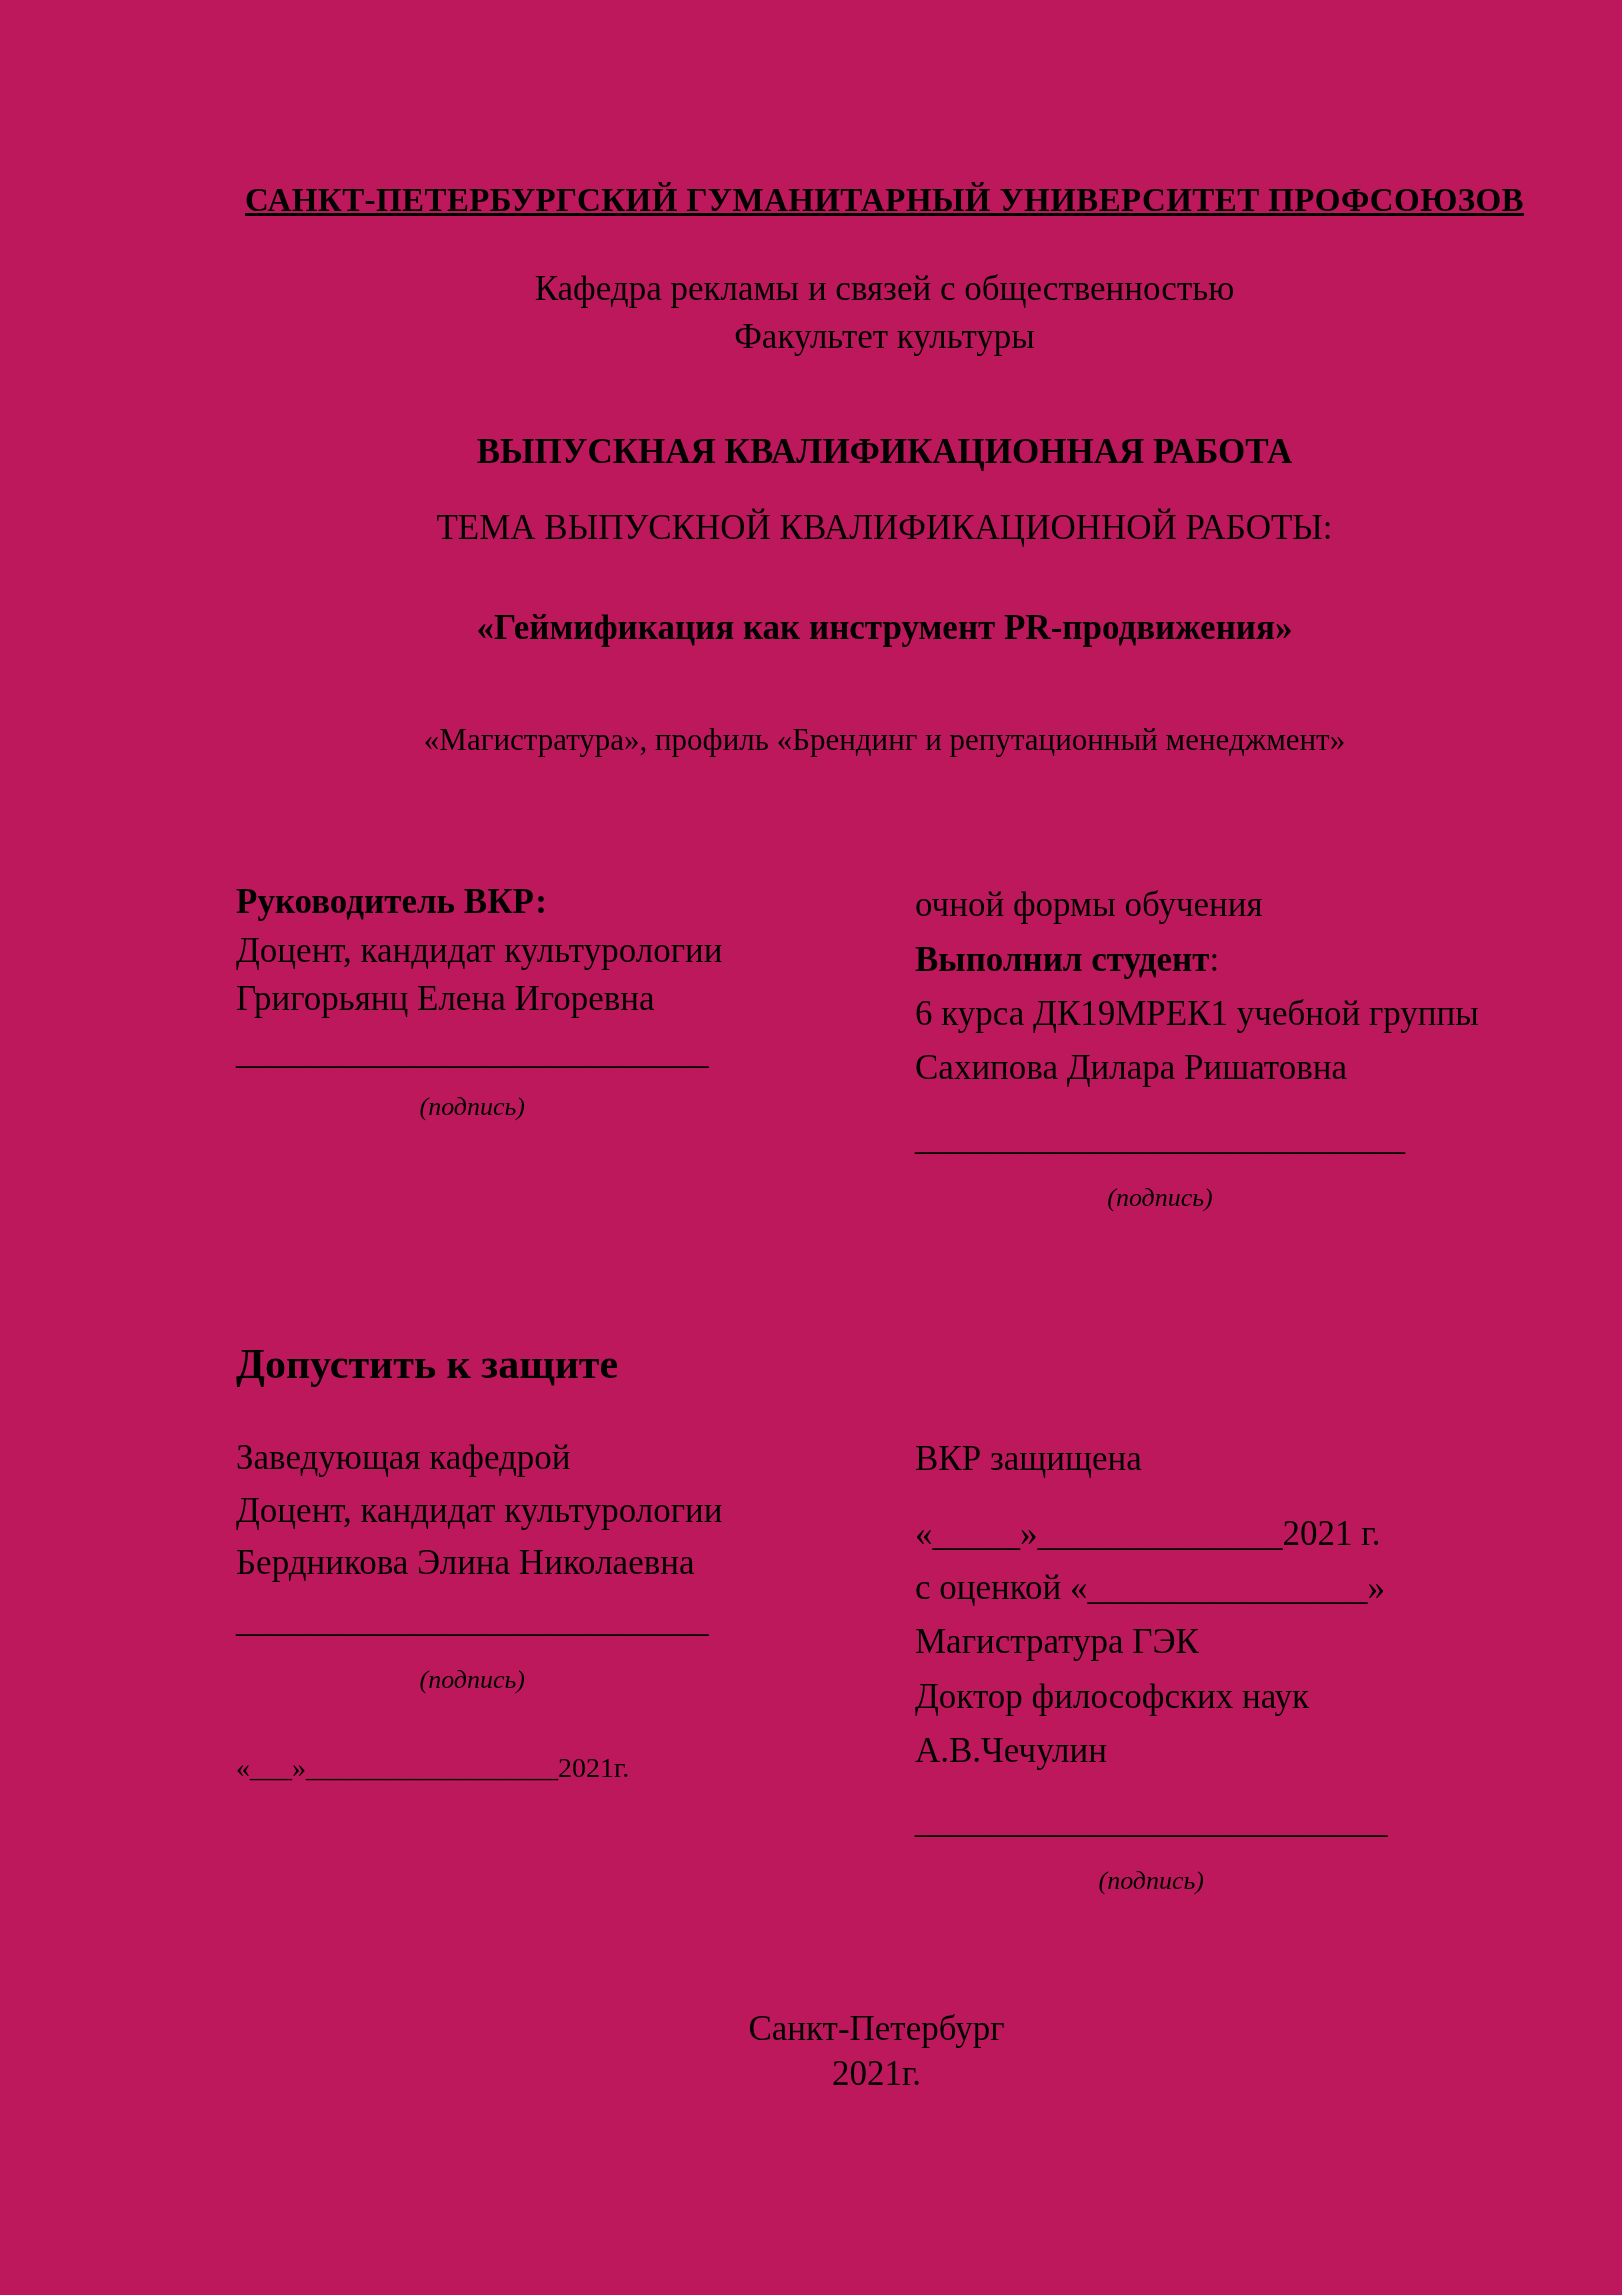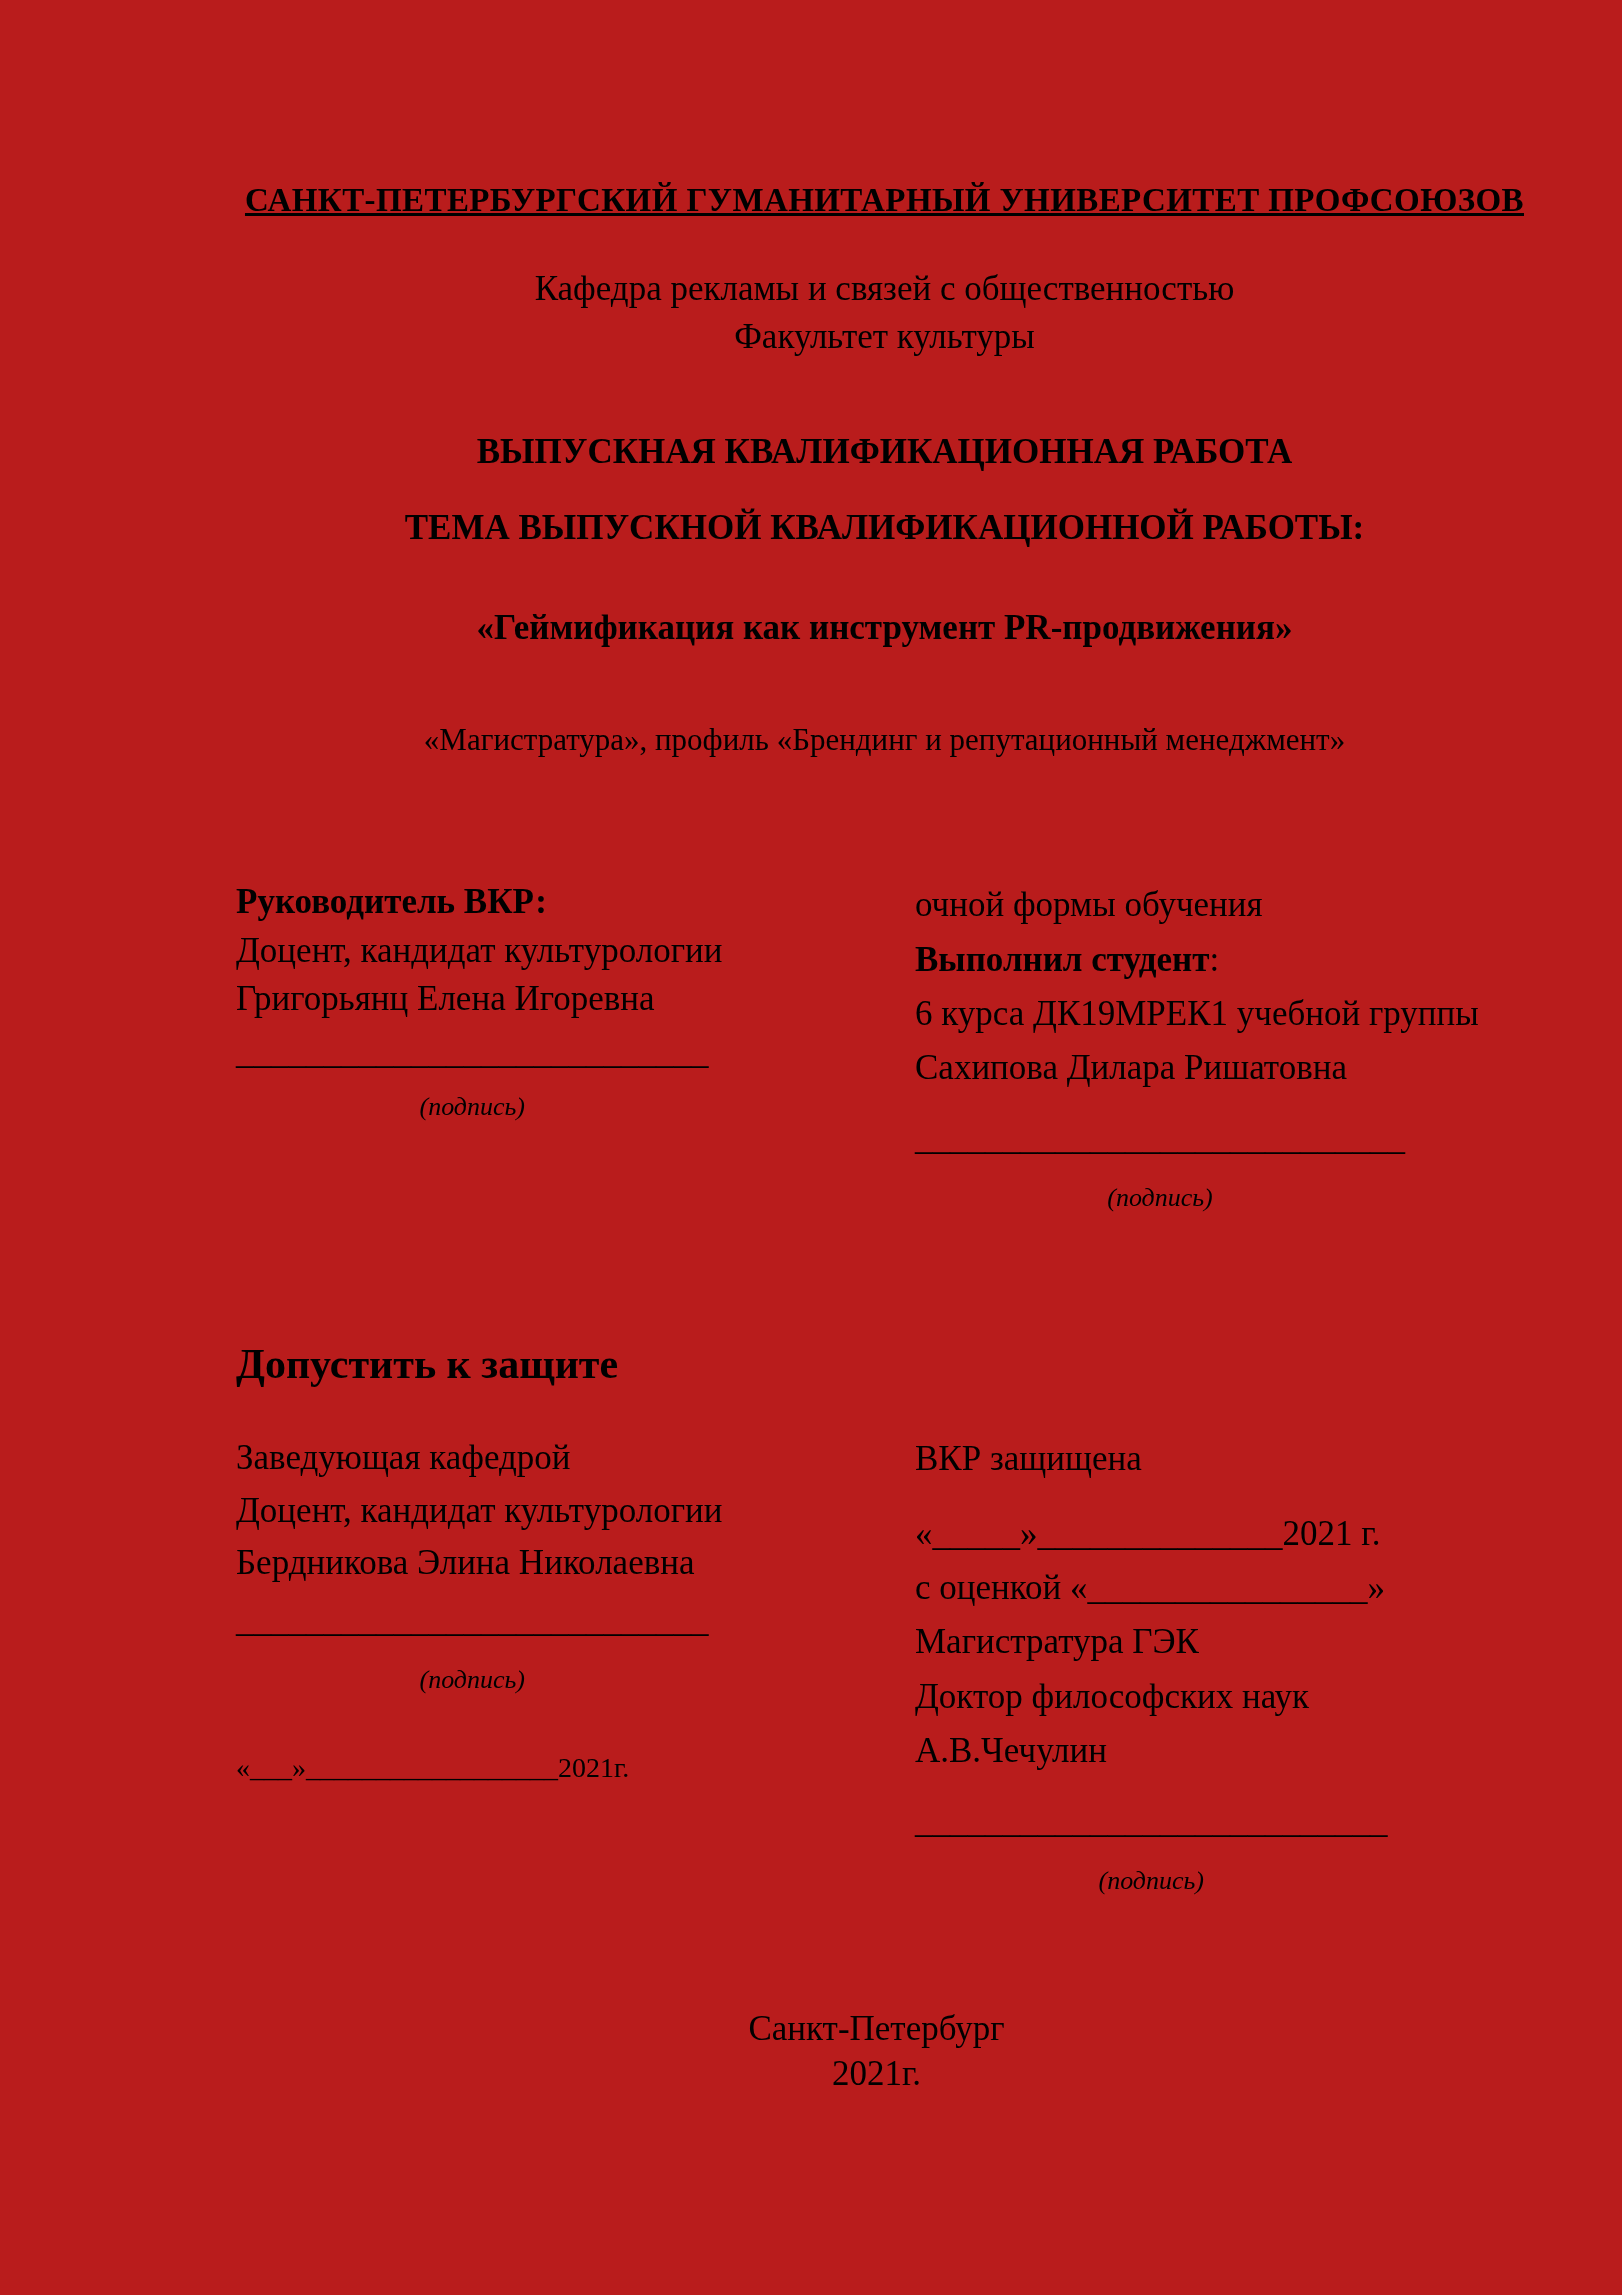--- a/index.html
+++ b/index.html
@@ -4,21 +4,21 @@
 <style>
   html, body {
     margin: 0;
     padding: 0;
     background: #e8e8e8;
   }
   .page {
     position: relative;
     width: 1623px;
     height: 2295px;
-    background: #b91c1c;
+    background: #be185d;
     font-family: "Liberation Serif", "DejaVu Serif", serif;
     color: #000000;
     overflow: hidden;
   }
   .content {
     position: absolute;
     left: 236px;
     right: 90px;
     top: 0;
   }
@@ -41,21 +41,21 @@
   .work-type {
     margin-top: 72px;
     text-align: center;
     font-size: 35px;
     font-weight: bold;
   }
   .topic-label {
     margin-top: 36px;
     text-align: center;
     font-size: 35px;
-    font-weight: bold;
+    font-weight: normal;
   }
   .topic-title {
     margin-top: 60px;
     text-align: center;
     font-size: 35px;
     font-weight: bold;
   }
   .program-block {
     margin-top: 72px;
     text-align: center;

